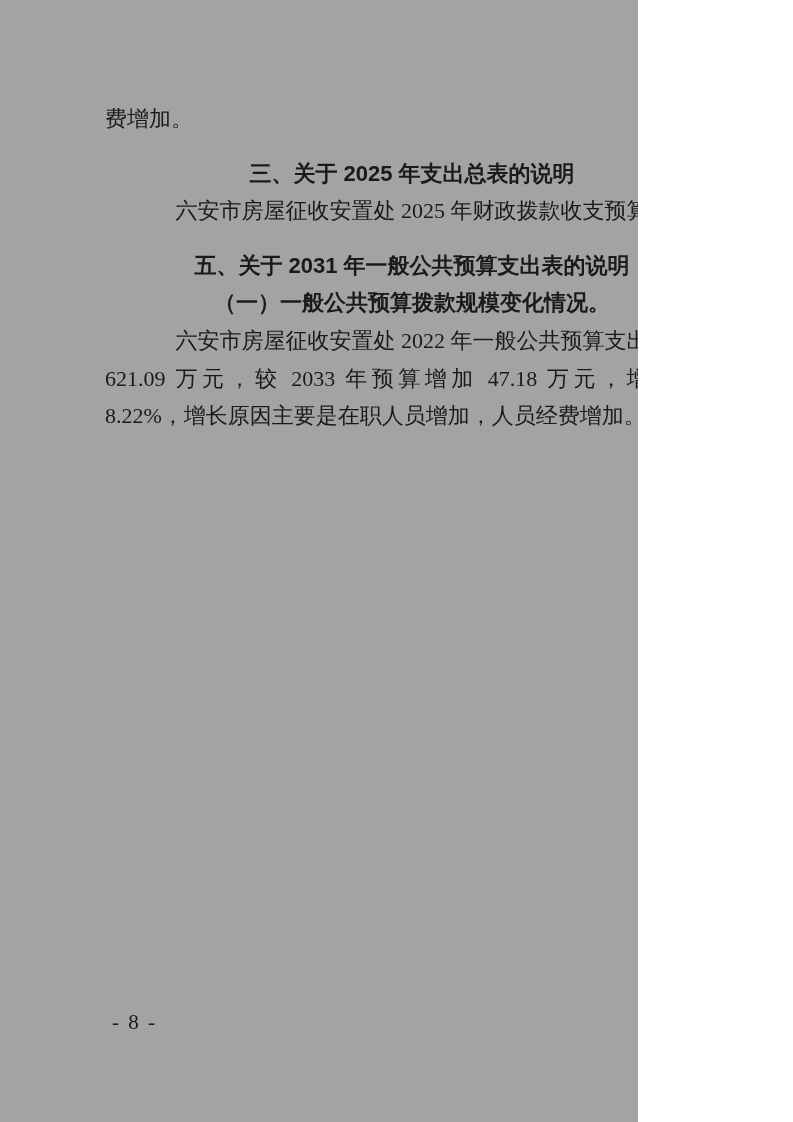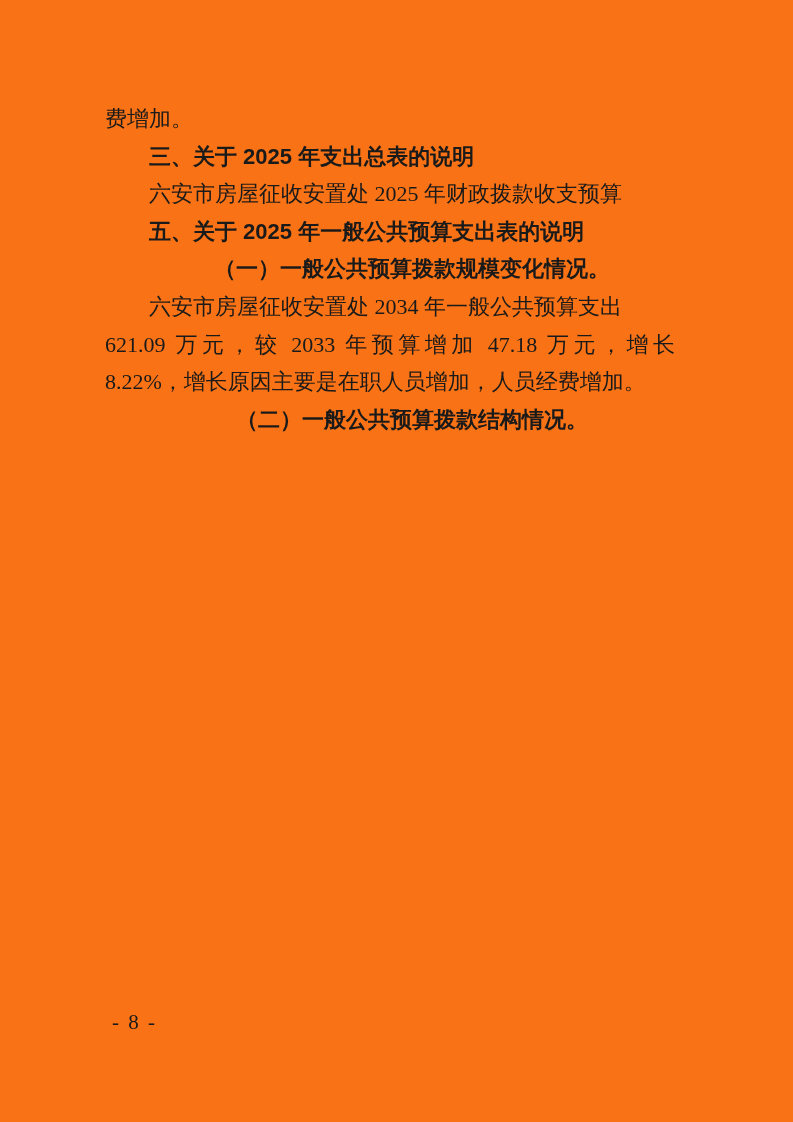--- a/index.html
+++ b/index.html
@@ -2,23 +2,23 @@
 <html><head>
 <meta charset="utf-8">
 <style>
   html, body {
     margin: 0;
     padding: 0;
     background: #ffffff;
   }
   .page {
     position: relative;
-    width: 793px;
+    width: 638px;
     height: 1122px;
-    background: #f97316;
+    background: #a3a3a3;
     color: #1a1a1a;
     overflow: hidden;
   }
   .content {
     position: absolute;
     left: 105px;
     top: 100px;
     width: 570px;
   }
   .tblock {
@@ -26,25 +26,26 @@
     padding: 0;
     font-family: "Liberation Serif", "DejaVu Serif", serif;
     font-size: 22px;
     line-height: 37.6px;
     font-weight: 400;
     color: #1a1a1a;
     text-align: justify;
     text-justify: inter-ideograph;
   }
   .indent { text-indent: 44px; }
-  .no-justify { text-align: left; }
+  .no-justify { text-align: center; }
   .h-hei {
     font-family: "Liberation Sans", "DejaVu Sans", sans-serif;
     font-weight: 700;
-    text-align: left;
+    text-align: center;
+    margin-top: 17px;
   }
   .h-kai {
     font-family: "Liberation Serif", "DejaVu Serif", serif;
     font-weight: 700;
     text-align: center;
   }
   .footer {
     position: absolute;
     left: 112px;
     top: 1008px;
@@ -63,27 +64,26 @@
 
     <p class="tblock">费增加。</p>
 
     <h2 class="tblock indent h-hei">三、关于 2025 年支出总表的说明</h2>
 
 
 
     <p class="tblock indent no-justify">六安市房屋征收安置处 2025 年财政拨款收支预算</p>
 
 
-    <h2 class="tblock indent h-hei">五、关于 2025 年一般公共预算支出表的说明</h2>
+    <h2 class="tblock indent h-hei">五、关于 2031 年一般公共预算支出表的说明</h2>
 
     <h3 class="tblock indent h-kai">（一）一般公共预算拨款规模变化情况。</h3>
 
-    <p class="tblock indent no-justify">六安市房屋征收安置处 2034 年一般公共预算支出</p>
+    <p class="tblock indent no-justify">六安市房屋征收安置处 2022 年一般公共预算支出</p>
 
     <p class="tblock">621.09 万元，较 2033 年预算增加 47.18 万元，增长 8.22%，增长原因主要是在职人员增加，人员经费增加。</p>
 
-    <h3 class="tblock indent h-kai">（二）一般公共预算拨款结构情况。</h3>
 
 
   </div>
 
   <div class="footer">- 8 -</div>
 </div>
 
 </body></html>

